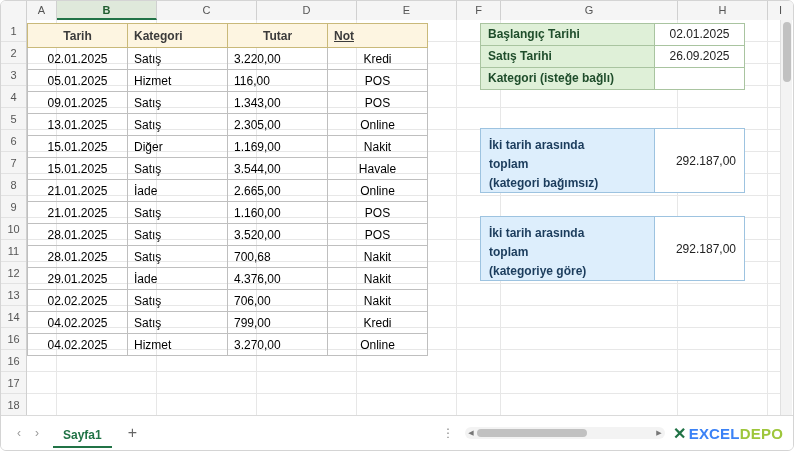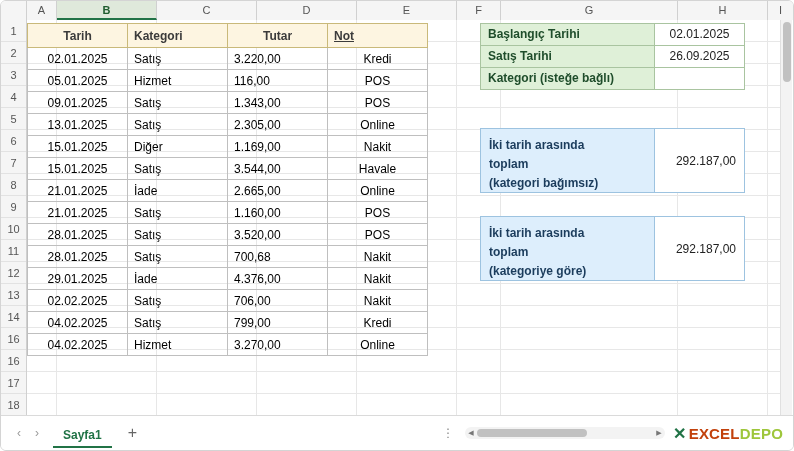--- a/index.html
+++ b/index.html
@@ -241,21 +241,21 @@
   }
 
   
   .logo {
     display: flex; align-items: center;
     padding-right: 12px;
     font-size: 15px; font-weight: bold;
     letter-spacing: .2px;
   }
   .logo .mark { color: #217346; font-size: 16px; margin-right: 2px; }
-  .logo .excel { color: #c2410c; }
+  .logo .excel { color: #3b82f6; }
   .logo .depo { color: #9ec63b; }
 </style>
 </head>
 <body>
 
 <div id="app">
 
   <div class="col-headers">
     <div class="corner-cell"></div>
     <div id="colheads" style="display:flex;">

